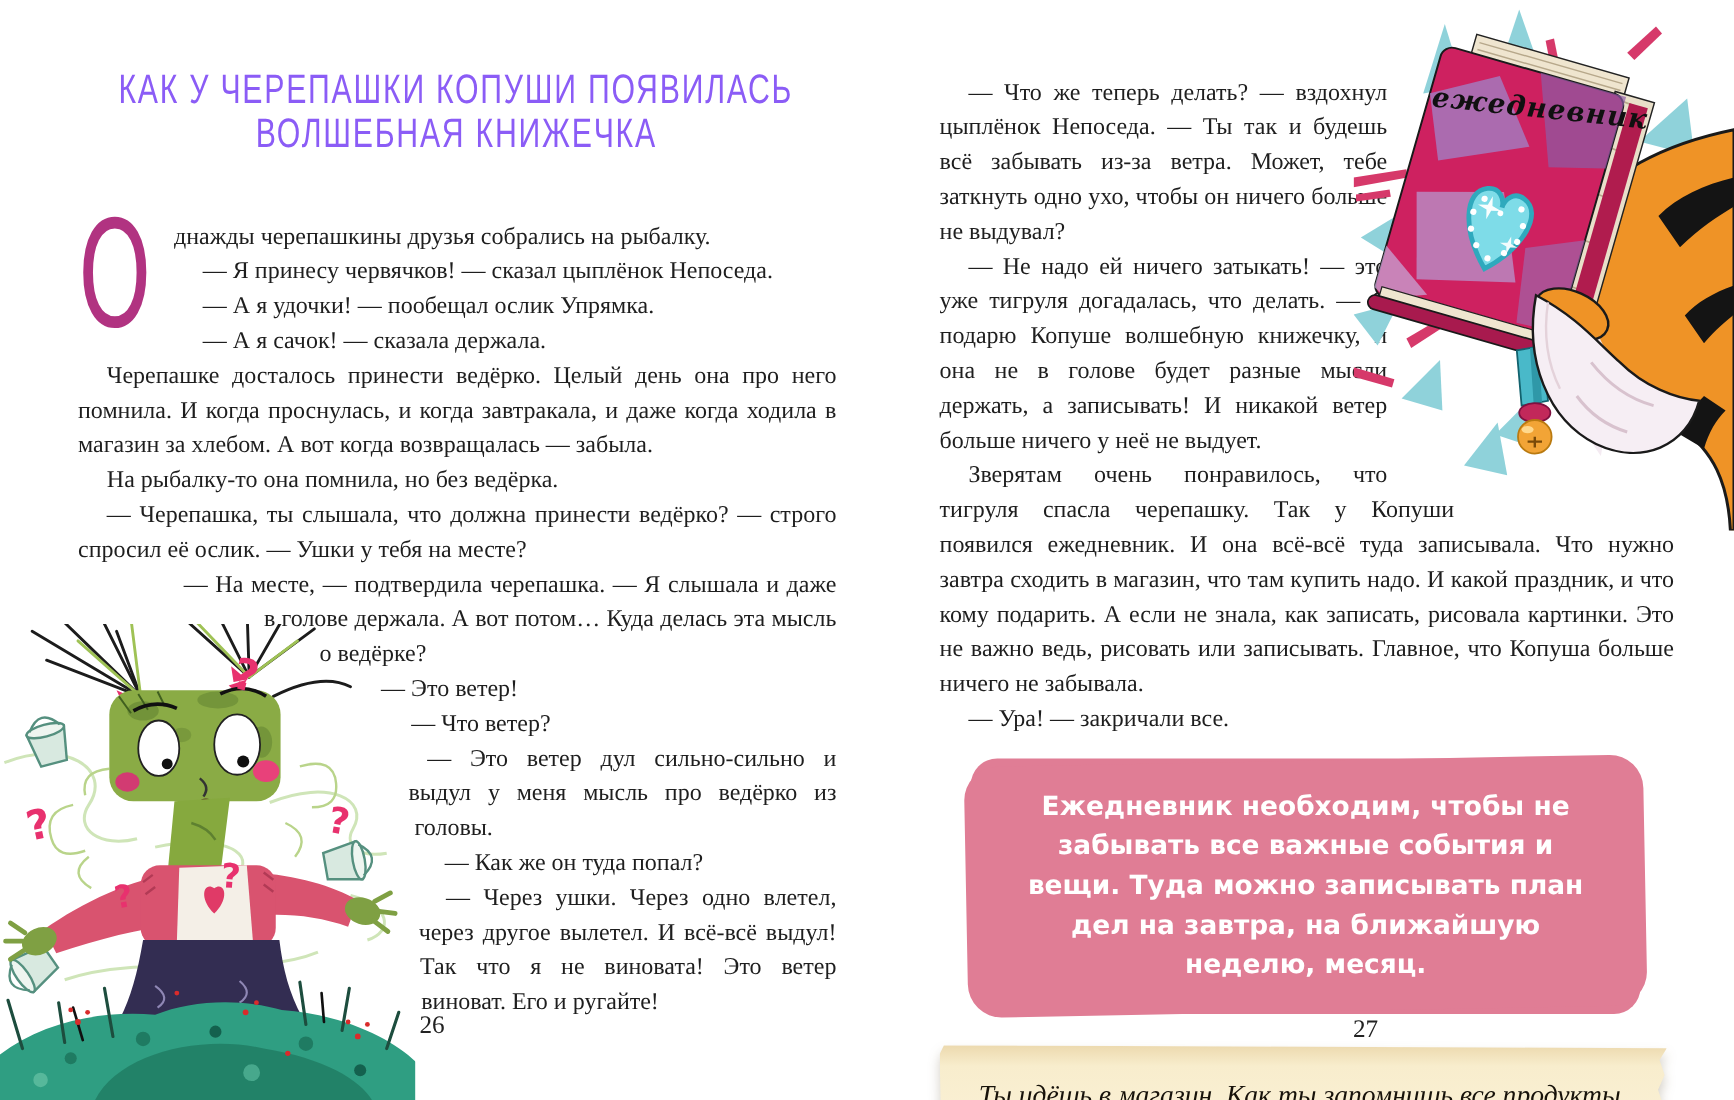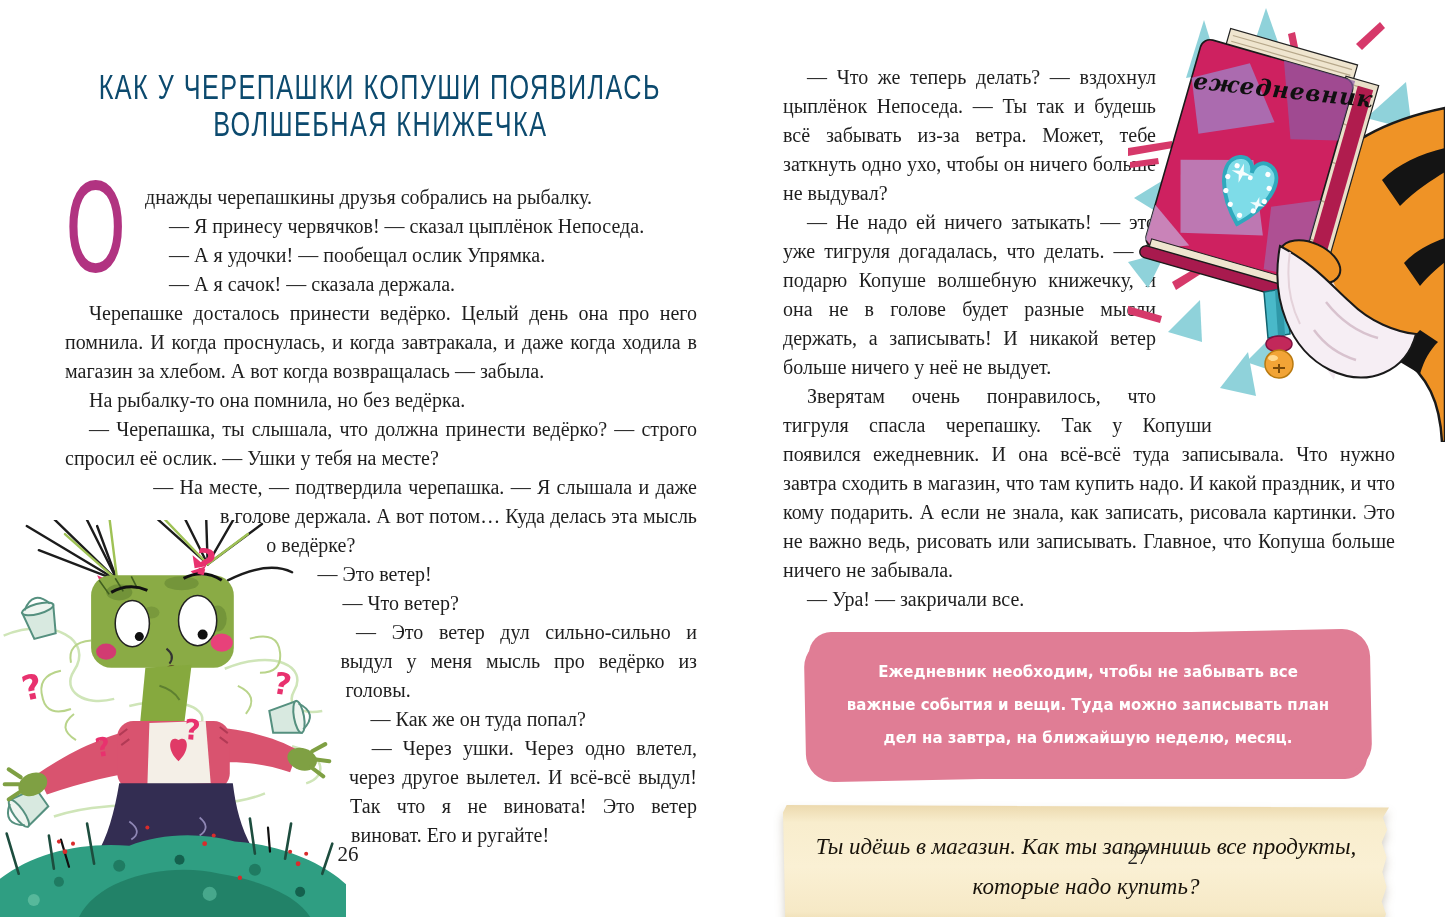--- a/index.html
+++ b/index.html
@@ -1,51 +1,51 @@
 <!DOCTYPE html>
 <html lang="ru"><head>
 <meta charset="utf-8">
 <style>
   * { box-sizing: border-box; margin: 0; padding: 0; }
   html,body { width:1445px; height:917px; }
   body { font-family: "Liberation Serif", serif; background:#ffffff; position:relative; overflow:hidden; color:#1e1e1e; }
   .spread { position:absolute; inset:0; background:#ffffff; }
 
   
-  .title { position:absolute; left:60px; top:63px; width:640px; text-align:center;
-           font-family:"Liberation Sans", sans-serif; color:#0c4a6e; }
+  .title { position:absolute; left:60px; top:50px; width:640px; text-align:center;
+           font-family:"Liberation Sans", sans-serif; color:#8b5cf6; }
   .title .tline { display:inline-block; transform:scale(0.97,1.32); transform-origin:center top;
            font-size:26px; line-height:37px; letter-spacing:1.5px; font-weight:400; text-transform:uppercase; }
   .leftcol { position:absolute; left:65px; top:183px; width:632px; font-size:20px; line-height:29px;
              text-align:justify; }
   .para { text-indent:24px; hyphens:auto; }
   .para.noindent { text-indent:0; }
   .dropcap { float:left; width:72px; height:88px; overflow:visible; margin-right:8px; }
   .dropcap span { display:block; font-family:"DejaVu Sans", sans-serif; font-size:118px; line-height:88px;
                   color:#b13381; transform:scale(0.66,1.04); transform-origin:left top; font-weight:400; }
   .turtle-spacer { float:left; width:300px; height:372px;
       shape-outside: polygon(0px 0px, 6px 0px, 6px 30px, 60px 34px, 150px 62px, 198px 92px, 226px 122px,
                              250px 150px, 264px 182px, 274px 222px, 280px 372px, 0px 372px);
       shape-margin:6px; }
   .pagenum { position:absolute; width:60px; text-align:center; font-size:21px; color:#222; }
-  .pagenum.left { left:318px; top:842px; }
+  .pagenum.left { left:330px; top:842px; }
   .pagenum.right { left:1108px; top:845px; }
 
   
   .rightcol { position:absolute; left:783px; top:63px; width:612px; font-size:20px; line-height:29px;
               text-align:justify; }
   .diary-spacer { float:right; width:295px; height:365px;
       shape-outside: polygon(62px 0px, 295px 0px, 295px 365px, 128px 365px, 112px 336px, 62px 328px);
       shape-margin:6px; }
 
   .tipbox { position:relative; width:558px; margin:18px 0 0 26px; padding:24px 34px;
             background:#e07d95; border-radius:22px; text-align:center; z-index:1; }
   .tipbox::before { content:""; position:absolute; inset:2px -4px; background:#e07d95;
             border-radius:28px; transform:rotate(-1.1deg); z-index:-1; }
-  .tipbox p { font-family:"DejaVu Sans", sans-serif; font-weight:700; font-size:15px;
+  .tipbox p { font-family:"DejaVu Sans", sans-serif; font-weight:700; font-size:22px;
               line-height:33px; color:#ffffff; }
   .qwrap { filter: drop-shadow(0 6px 5px rgba(80,60,20,.25)); margin:26px 0 0 0; }
   .qbox { position:relative; width:606px; padding:22px 30px;
           background: linear-gradient(180deg,#ecd9ae 0%, #f8edcd 14%, #faf0d4 50%, #f6e9c6 86%, #e9d5a8 100%);
           clip-path: polygon(0 6%, 0.6% 0, 100% 2%, 99% 10%, 99.7% 20%, 98.8% 30%, 99.6% 42%, 98.9% 54%,
                              99.6% 66%, 98.8% 78%, 99.5% 88%, 98.6% 100%, 0.4% 98%);
           text-align:center; }
   .qbox p { font-family:Liberation Serif, serif; font-style:italic; font-size:23px; line-height:40px; color:#17120a; }
 
   .art { position:absolute; pointer-events:none; }

